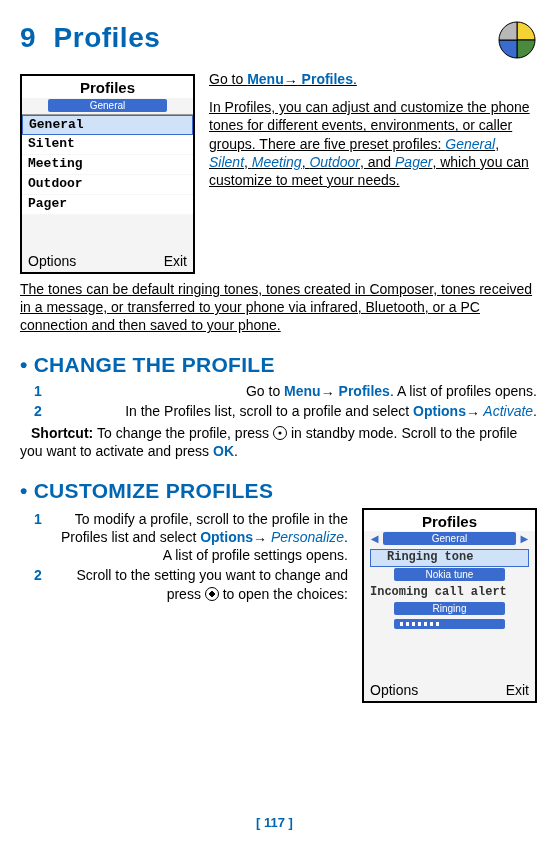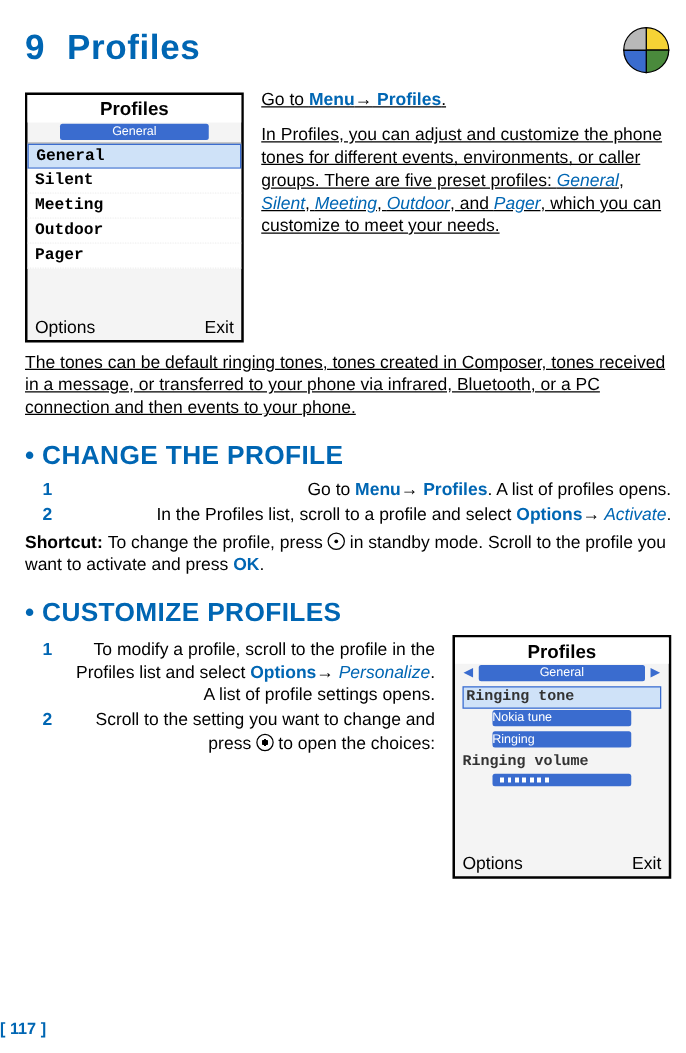--- a/index.html
+++ b/index.html
@@ -41,21 +41,21 @@
   .arrow { font-family: Arial; }
 
   h2.section { color: #0066b3; font-size: 21px; font-weight: bold; margin: 16px 0 4px; letter-spacing: 0.3px; }
   h2.section .dot { color: #0066b3; margin-right: 6px; }
 
   .step { display: flex; gap: 10px; margin: 2px 0 2px 14px; }
   .step-num { color: #0066b3; font-weight: bold; flex: 0 0 auto; }
   .step-txt { flex: 1 1 auto; text-align: right; }
 
   .shortcut-line { margin: 4px 0 0 0; }
-  .bold { font-weight: bold; }
+  .bold { font-weight: bold; margin-left: 11px; }
 
   .icon-circle {
     display: inline-block; width: 14px; height: 14px;
     border: 1.5px solid #000; border-radius: 50%;
     vertical-align: -2px; position: relative;
   }
   .icon-circle::before {
     content:""; position:absolute; width:3px; height:3px;
     background:#000; border-radius:50%; left:50%; top:50%;
     transform: translate(-50%,-50%);
@@ -75,30 +75,30 @@
     border: 2px solid #000; background: #f4f4f4;
     position: relative; font-family: Arial, sans-serif;
     flex: 0 0 auto;
   }
   .ps2-title { text-align:center; font-weight:bold; font-size:15px; padding-top:2px; background:#fff; }
   .ps2-sub { background:#3a6ccf; color:#fff; font-size:10px; text-align:center; width:78%; margin:1px auto 4px; border-radius:2px; position:relative; }
   .ps2-sub .arrs { position:absolute; right:-12px; top:0; color:#3a6ccf; font-size:10px; }
   .ps2-sub .arrls { position:absolute; left:-12px; top:0; color:#3a6ccf; font-size:10px; }
   .ps2-field { margin: 2px 6px 4px; }
   .ps2-label { font-size: 12px; font-weight: bold; color:#333; font-family:"Courier New",monospace; }
-  .ps2-val { background:#3a6ccf; color:#fff; font-size:10px; width:70%; margin:1px auto 0; border-radius:2px; }
-  .ps2-field.sel .ps2-label { background:#cfe2f8; padding:0 2px; border:1px solid #3a6ccf; }
+  .ps2-val { background:#3a6ccf; color:#fff; font-size:10px; text-align:center; width:70%; margin:1px auto 0; border-radius:2px; }
+  .ps2-field.sel .ps2-label { background:#cfe2f8; padding:0 16px; border:1px solid #3a6ccf; }
   .ps2-volbar { width:70%; margin:1px auto 0; height:10px; background:#3a6ccf; border-radius:2px; position:relative; }
   .ps2-volbar::before {
     content:""; position:absolute; left:6px; top:3px;
     width: 40px; height:4px;
     background: repeating-linear-gradient(90deg,#fff 0 3px,#3a6ccf 3px 6px);
   }
 
-  .pagenum { position:absolute; bottom:10px; left:0; right:0; color:#0066b3; font-size:13px; font-weight:bold; }
+  .pagenum { position:absolute; bottom:10px; left:0; right:0; text-align:center; color:#0066b3; font-size:13px; font-weight:bold; }
 </style>
 </head>
 <body>
 
 <div class="row-top">
   <div class="chapter">
     <span class="chap-num">9</span>
     <span class="chap-title">Profiles</span>
   </div>
   <svg class="corner-svg" viewBox="0 0 40 40">
@@ -131,21 +131,21 @@
   <p class="body-text">
     <span>Go to </span><span class="link">Menu</span><span class="arrow">→</span><span class="link"> Profiles</span><span>.</span>
   </p>
 
   <p class="body-text">
     <span>In Profiles, you can adjust and customize the phone tones for different events, environments, or caller groups. There are five preset profiles: </span><span class="ilink">General</span><span>, </span><span class="ilink">Silent</span><span>, </span><span class="ilink">Meeting</span><span>, </span><span class="ilink">Outdoor</span><span>, and </span><span class="ilink">Pager</span><span>, which you can customize to meet your needs.</span>
   </p>
 
 </div>
 
-<p class="body-text">The tones can be default ringing tones, tones created in Composer, tones received in a message, or transferred to your phone via infrared, Bluetooth, or a PC connection and then events to your phone.</p>
+<p class="body-text">The tones can be default ringing tones, tones created in Composer, tones received in a message, or transferred to your phone via infrared, Bluetooth, or a PC connection and then saved to your phone.</p>
 
 <h2 class="section"><span class="dot">•</span><span>CHANGE THE PROFILE</span></h2>
 
 <div class="step">
   <span class="step-num">1</span>
   <span class="step-txt">
     <span>Go to </span><span class="link">Menu</span><span class="arrow">→</span><span class="link"> Profiles</span><span>. A list of profiles opens.</span>
   </span>
 </div>
 <div class="step">
@@ -182,24 +182,24 @@
     <div class="ps2-sub">
       <span class="arrls">◀</span>
       <span>General</span>
       <span class="arrs">▶</span>
     </div>
     <div class="ps2-field sel">
       <div class="ps2-label">Ringing tone</div>
       <div class="ps2-val">Nokia tune</div>
     </div>
     <div class="ps2-field">
+      <div class="ps2-label">Incoming call alert</div>
       <div class="ps2-val">Ringing</div>
     </div>
     <div class="ps2-field">
-      <div class="ps2-label">Ringing volume</div>
       <div class="ps2-volbar"></div>
     </div>
     <div class="ps-soft">
       <span>Options</span>
       <span>Exit</span>
     </div>
   </div>
 </div>
 
 <div class="pagenum">[ 117 ]</div>

